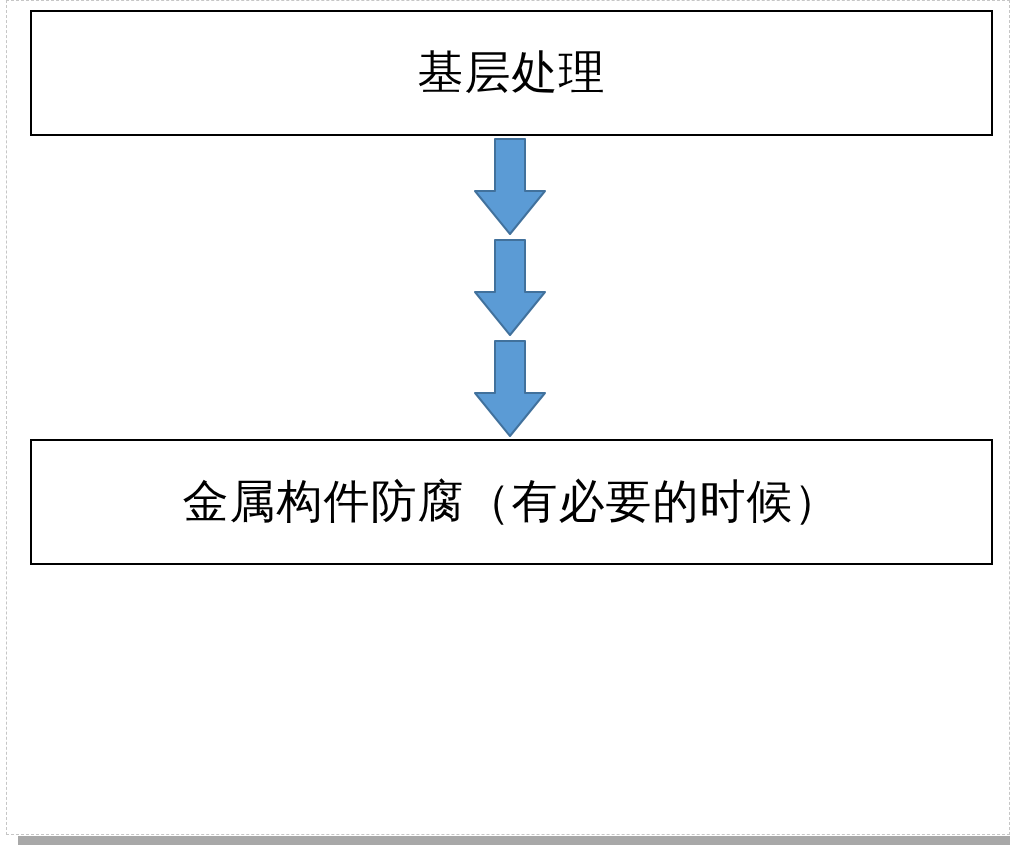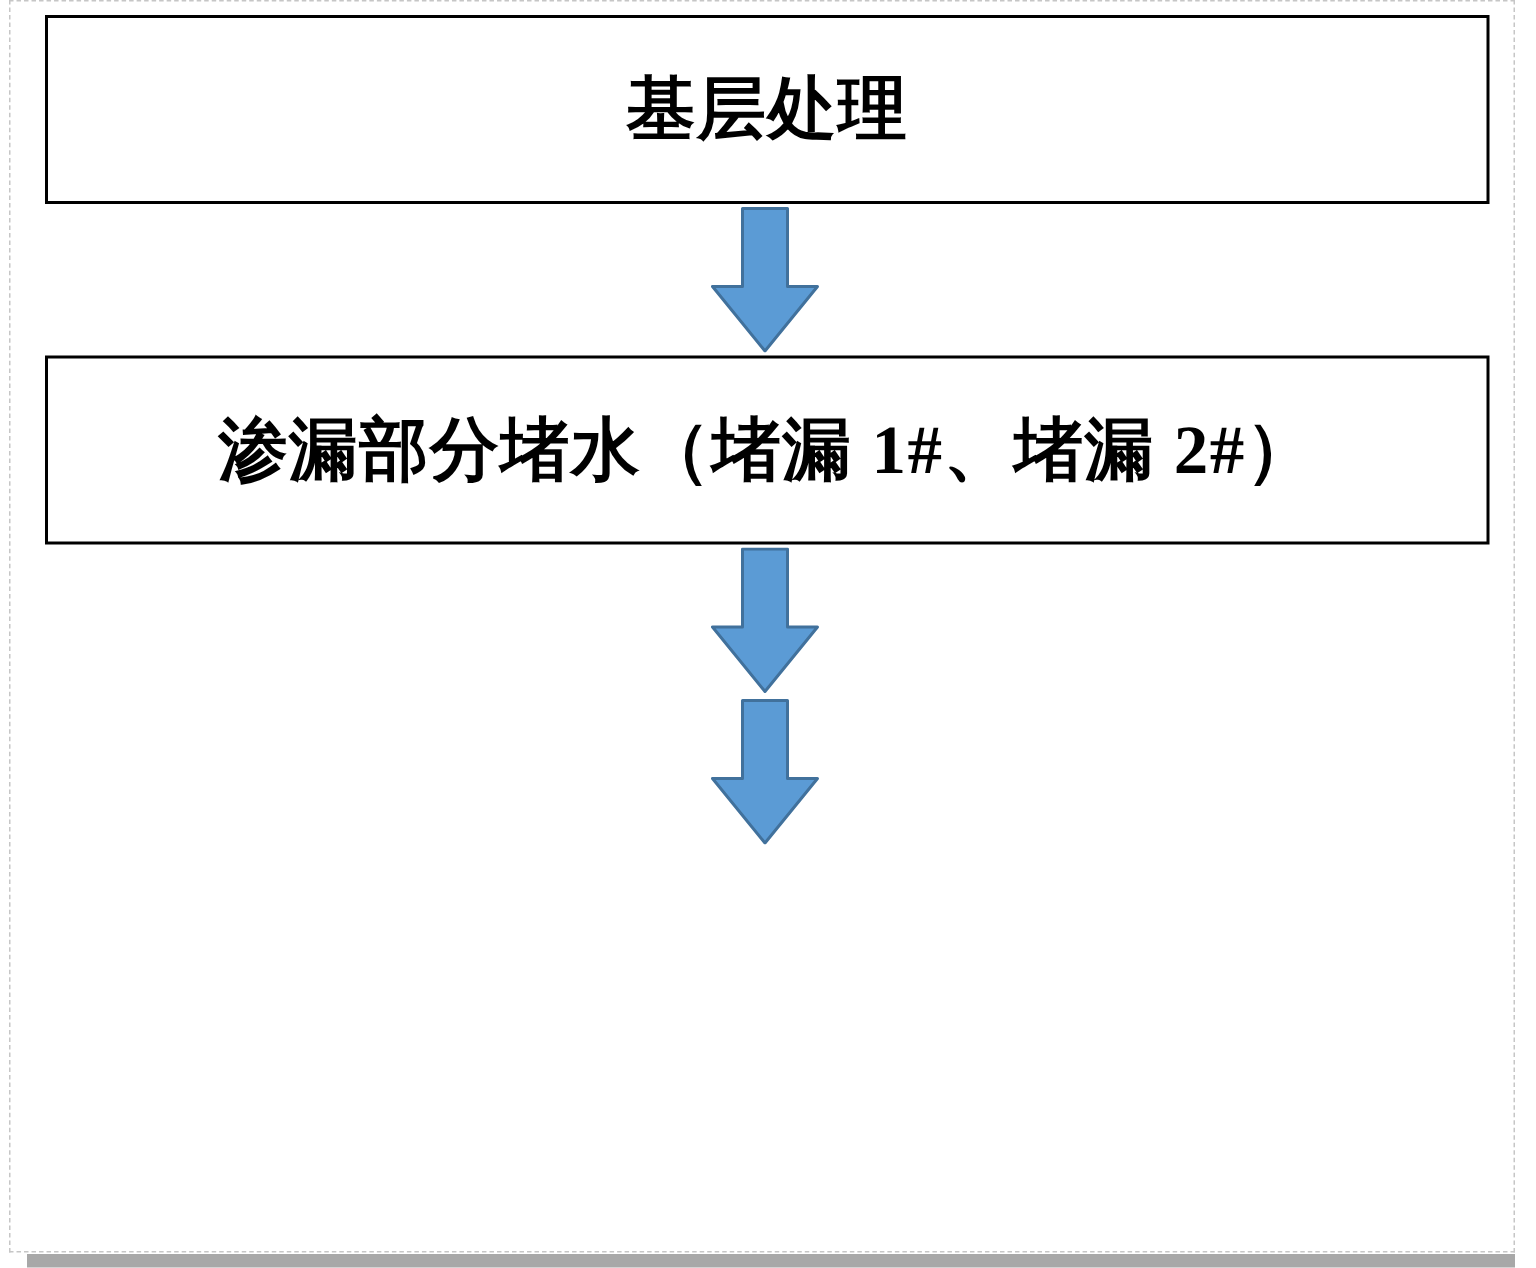--- a/index.html
+++ b/index.html
@@ -35,21 +35,20 @@
     box-sizing: border-box;
   }
   .step-box {
     margin: 0 31px 0 30px;
     height: 122px;
     border: 2px solid #000000;
     background: #ffffff;
     display: flex;
     align-items: center;
     justify-content: center;
-    font-weight: bold;
   }
   .step-label {
     font-size: 46px;
     color: #000000;
     letter-spacing: 1px;
     white-space: nowrap;
   }
   .arrow-wrap {
     height: 101px;
     display: flex;
@@ -79,33 +78,33 @@
   <div class="step-box">
     <span class="step-label">基层处理</span>
   </div>
 
   <div class="arrow-wrap">
     <svg width="72" height="97" viewBox="0 0 72 97">
       <polygon points="21,1 51,1 51,53 71,53 36,96 1,53 21,53" stroke="#41719c" stroke-width="2" stroke-linejoin="round" fill="#5b9bd5"></polygon>
     </svg>
   </div>
 
-  <div class="step-box">
-    <span class="step-label">渗漏部分堵水（堵漏 1#、堵漏 2#）</span>
-  </div>
 
   <div class="arrow-wrap">
     <svg width="72" height="97" viewBox="0 0 72 97">
       <polygon points="21,1 51,1 51,53 71,53 36,96 1,53 21,53" stroke="#41719c" stroke-width="2" stroke-linejoin="round" fill="#5b9bd5"></polygon>
     </svg>
   </div>
 
 
   <div class="arrow-wrap">
     <svg width="72" height="97" viewBox="0 0 72 97">
       <polygon points="21,1 51,1 51,53 71,53 36,96 1,53 21,53" stroke="#41719c" stroke-width="2" stroke-linejoin="round" fill="#5b9bd5"></polygon>
     </svg>
   </div>
 
+  <div class="step-box">
+    <span class="step-label">金属构件防腐（有必要的时候）</span>
+  </div>
 
 </div>
 
 <div class="bottom-bar"></div>
 
 </body></html>

